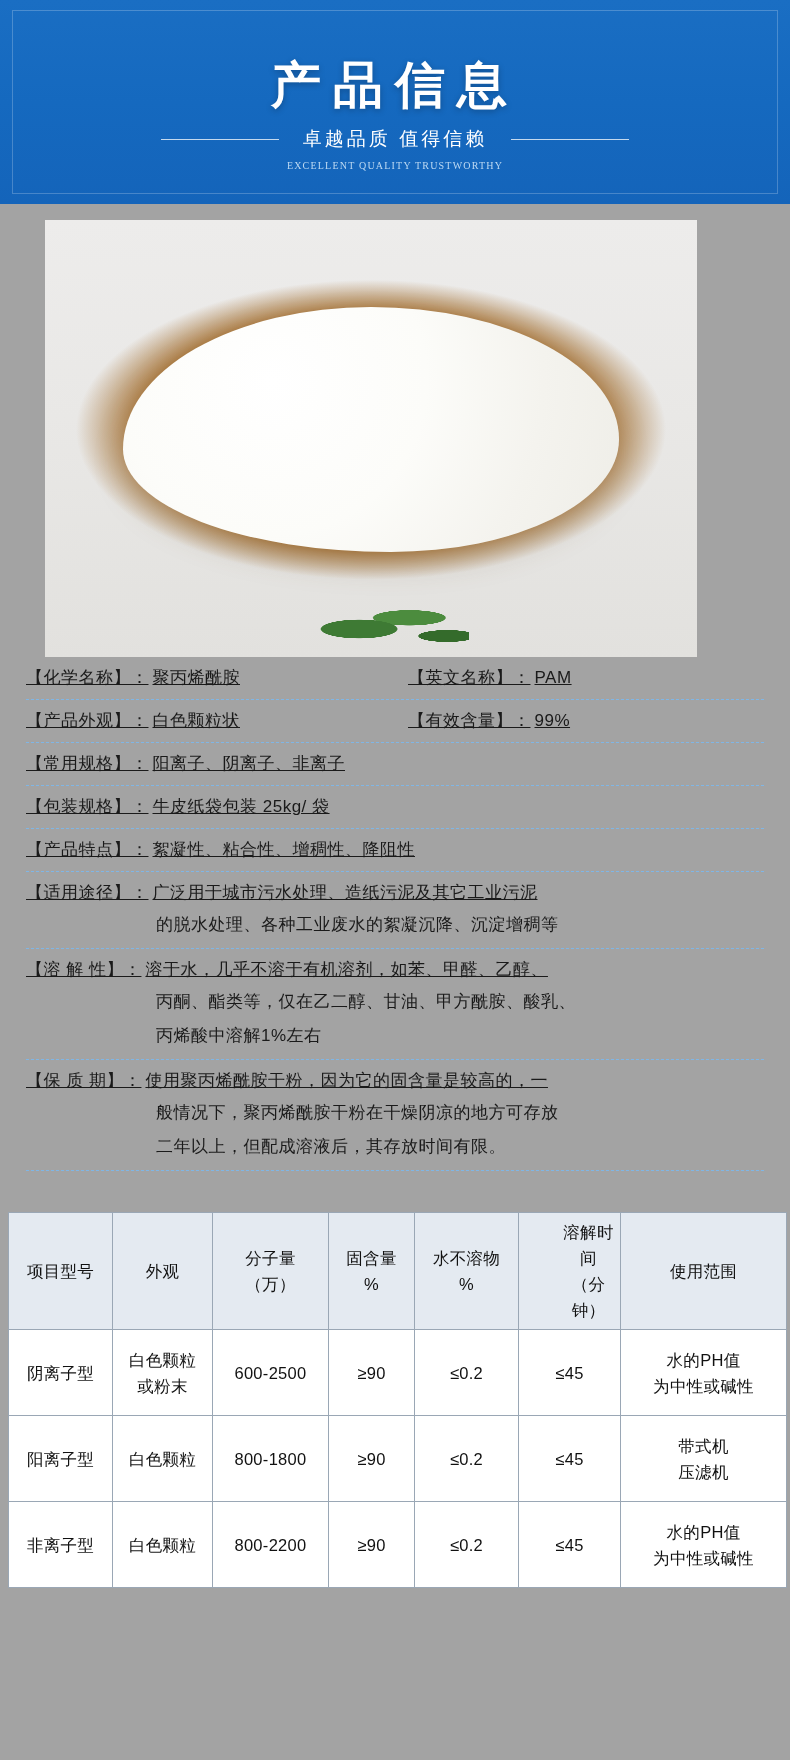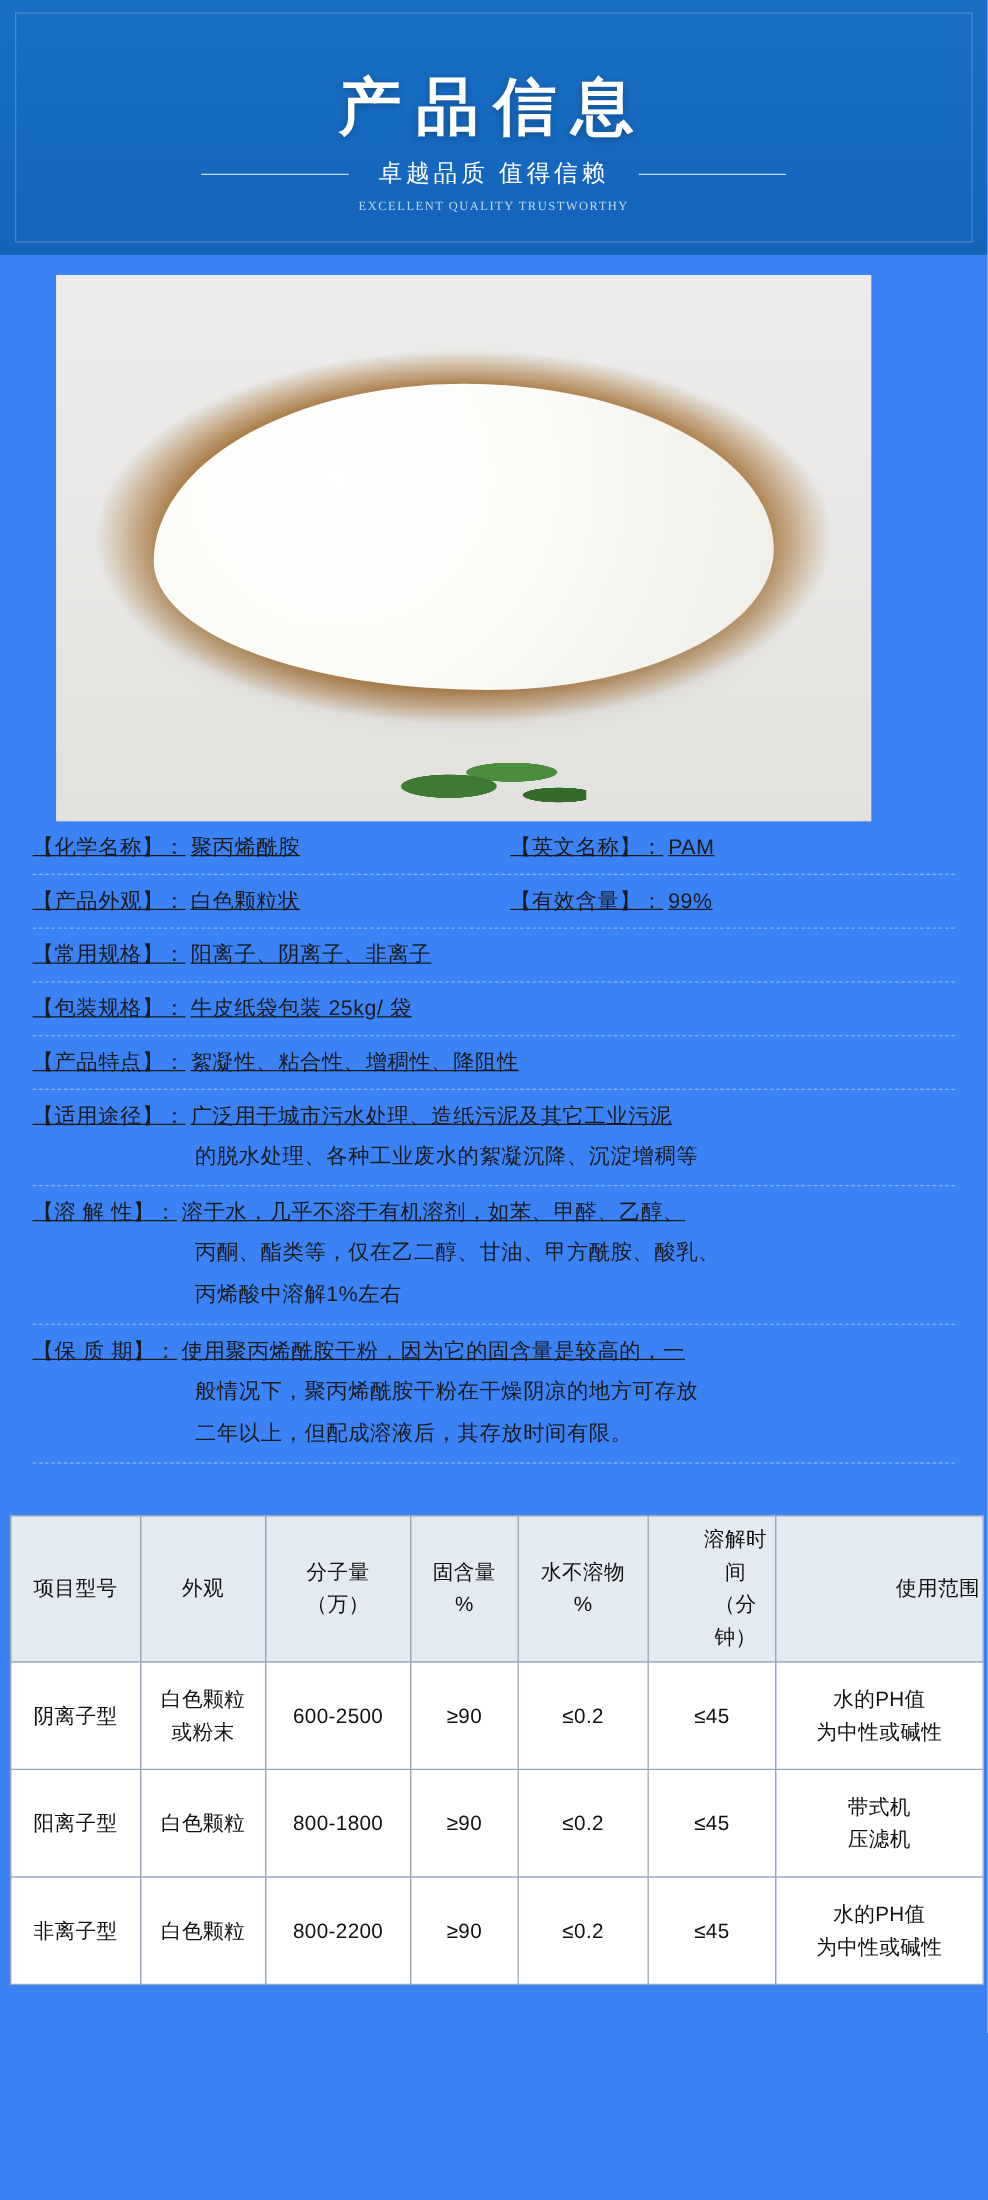--- a/index.html
+++ b/index.html
@@ -7,21 +7,21 @@
     width: 790px;
     height: 1760px;
     background: #ffffff;
     font-family: "Liberation Sans", sans-serif;
     overflow: hidden;
   }
   .page {
     width: 790px;
     height: 1760px;
     position: relative;
-    background: #3b82f6;
+    background: #a3a3a3;
   }
 
   
   .banner {
     position: relative;
     width: 790px;
     height: 204px;
     background: #1b6fc4;
     background: linear-gradient(180deg, #1a6ec3 0%, #1569bf 50%, #1464ba 100%);
     overflow: hidden;
@@ -195,21 +195,21 @@
   tbody td {
     background: #ffffff;
     height: 86px;
   }
   .c0 { width: 104px; margin-top: 32px; }
   .c1 { width: 100px; }
   .c2 { width: 116px; }
   .c3 { width: 86px; }
   .c4 { width: 104px; }
   .c5 { width: 102px; padding-left: 40px; }
-  .c6 { width: 166px; text-align: right; }
+  .c6 { width: 166px; }
   .cell-multi span { display: block; }
 </style>
 </head>
 <body>
 
 <div class="page">
 
   <div class="banner">
     <div class="banner-inner"></div>
     <div class="banner-title">产品信息</div>

